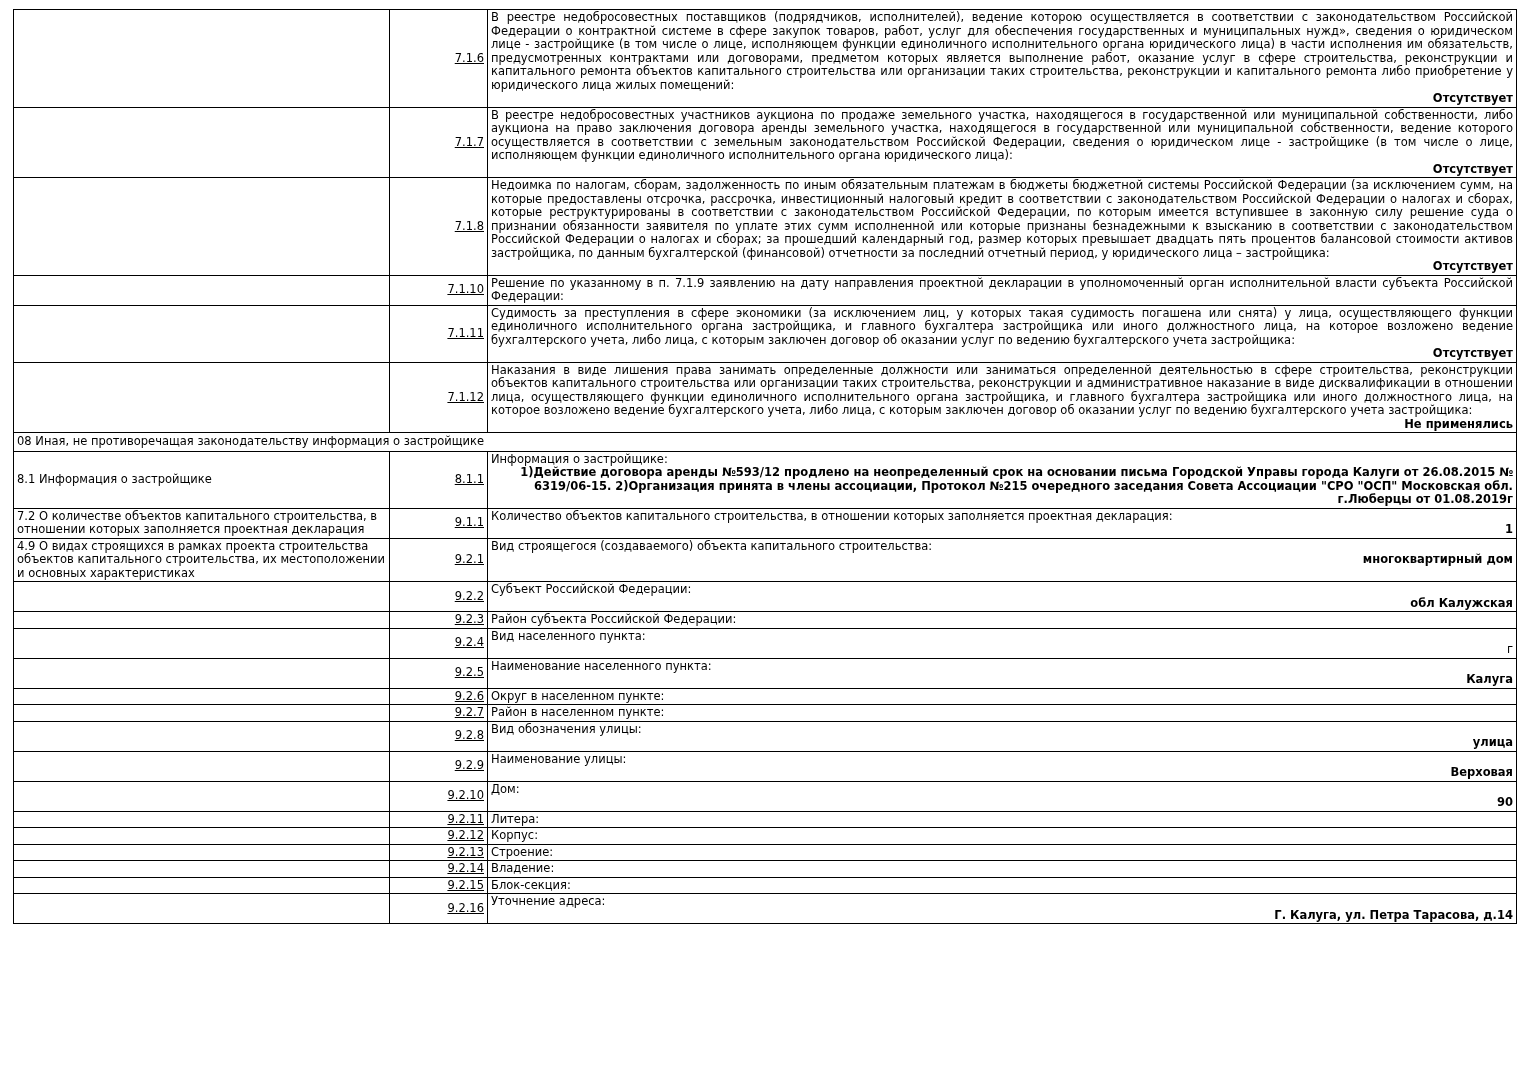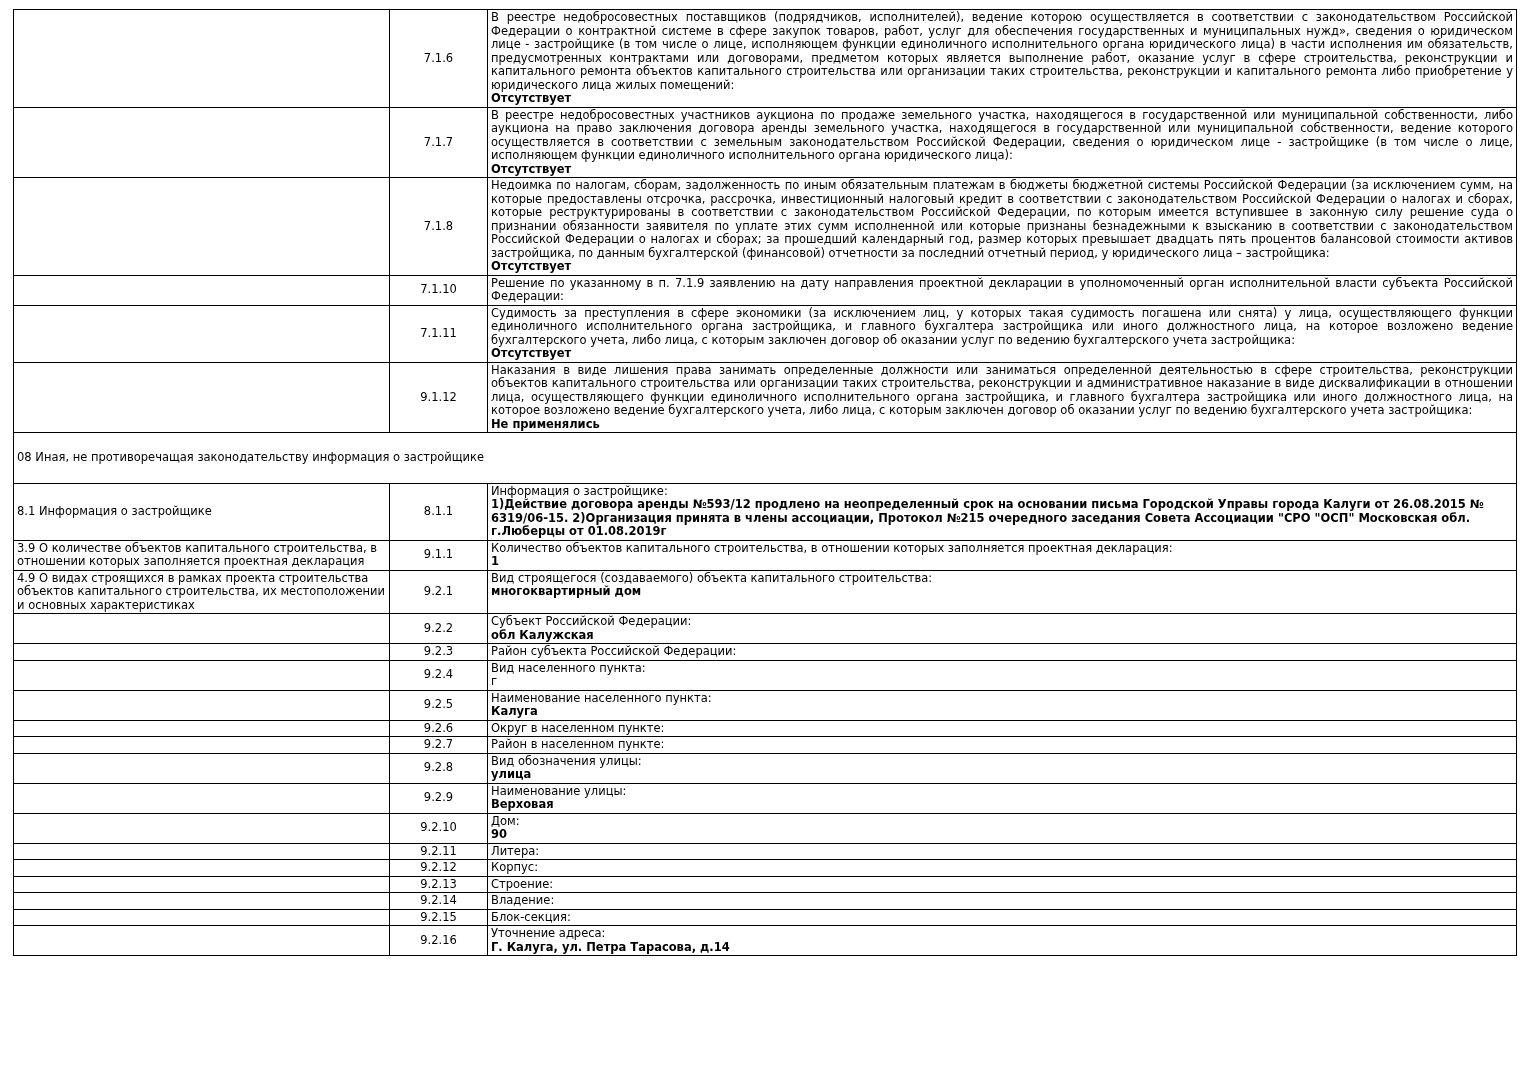--- a/index.html
+++ b/index.html
@@ -14,26 +14,26 @@
     border:1px solid #000;
   }
   td{
     border:1px solid #000;
     padding:1px 3px;
     line-height:13.5px;
     overflow:hidden;
     word-wrap:break-word;
   }
   td.col-left{vertical-align:middle;text-align:left;margin-left:40px;}
-  td.col-num{vertical-align:middle;text-align:center;}
+  td.col-num{vertical-align:middle;text-align:right;text-decoration:underline;}
   td.col-content{vertical-align:top;}
   .lbl{text-align:justify;}
-  .val{font-weight:bold;text-align:left;}
+  .val{font-weight:bold;text-align:right;}
   .val.regular{font-weight:normal;}
-  td.section{vertical-align:middle;padding:18px 3px;}
+  td.section{vertical-align:middle;padding:2px 3px;}
   tr{page-break-inside:avoid;}
 </style>
 </head>
 <body>
 
 <div class="page">
   <table class="decl">
     <colgroup>
       <col style="width:376px">
       <col style="width:98px">
@@ -74,39 +74,39 @@
         <tr>
           <td class="col-left"></td>
           <td class="col-num">7.1.11</td>
           <td class="col-content">
             <div class="lbl">Судимость за преступления в сфере экономики (за исключением лиц, у которых такая судимость погашена или снята) у лица, осуществляющего функции единоличного исполнительного органа застройщика, и главного бухгалтера застройщика или иного должностного лица, на которое возложено ведение бухгалтерского учета, либо лица, с которым заключен договор об оказании услуг по ведению бухгалтерского учета застройщика:</div>
             <div class="val">Отсутствует</div>
           </td>
         </tr>
         <tr>
           <td class="col-left"></td>
-          <td class="col-num">9.1.12</td>
+          <td class="col-num">7.1.12</td>
           <td class="col-content">
             <div class="lbl">Наказания в виде лишения права занимать определенные должности или заниматься определенной деятельностью в сфере строительства, реконструкции объектов капитального строительства или организации таких строительства, реконструкции и административное наказание в виде дисквалификации в отношении лица, осуществляющего функции единоличного исполнительного органа застройщика, и главного бухгалтера застройщика или иного должностного лица, на которое возложено ведение бухгалтерского учета, либо лица, с которым заключен договор об оказании услуг по ведению бухгалтерского учета застройщика:</div>
             <div class="val">Не применялись</div>
           </td>
         </tr>
         <tr>
           <td colspan="3" class="section">08 Иная, не противоречащая законодательству информация о застройщике</td>
         </tr>
         <tr>
           <td class="col-left">8.1 Информация о застройщике</td>
           <td class="col-num">8.1.1</td>
           <td class="col-content">
             <div class="lbl">Информация о застройщике:</div>
             <div class="val">1)Действие договора аренды №593/12 продлено на неопределенный срок на основании письма Городской Управы города Калуги от 26.08.2015 № 6319/06-15. 2)Организация принята в члены ассоциации, Протокол №215 очередного заседания Совета Ассоциации "СРО "ОСП" Московская обл. г.Люберцы от 01.08.2019г</div>
           </td>
         </tr>
         <tr>
-          <td class="col-left">3.9 О количестве объектов капитального строительства, в отношении которых заполняется проектная декларация</td>
+          <td class="col-left">7.2 О количестве объектов капитального строительства, в отношении которых заполняется проектная декларация</td>
           <td class="col-num">9.1.1</td>
           <td class="col-content">
             <div class="lbl">Количество объектов капитального строительства, в отношении которых заполняется проектная декларация:</div>
             <div class="val">1</div>
           </td>
         </tr>
         <tr>
           <td class="col-left">4.9 О видах строящихся в рамках проекта строительства объектов капитального строительства, их местоположении и основных характеристиках</td>
           <td class="col-num">9.2.1</td>
           <td class="col-content">

